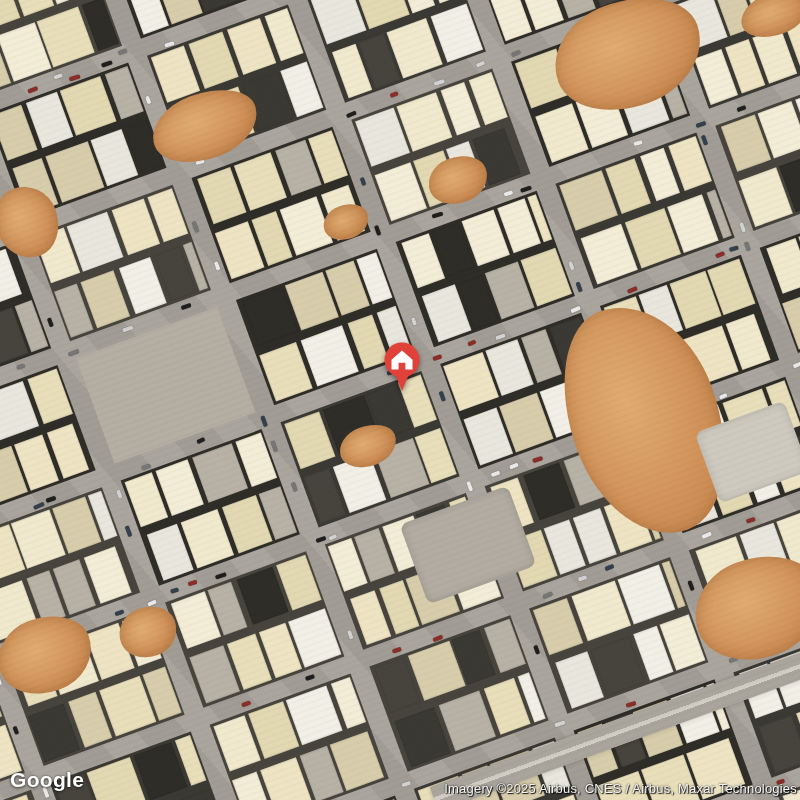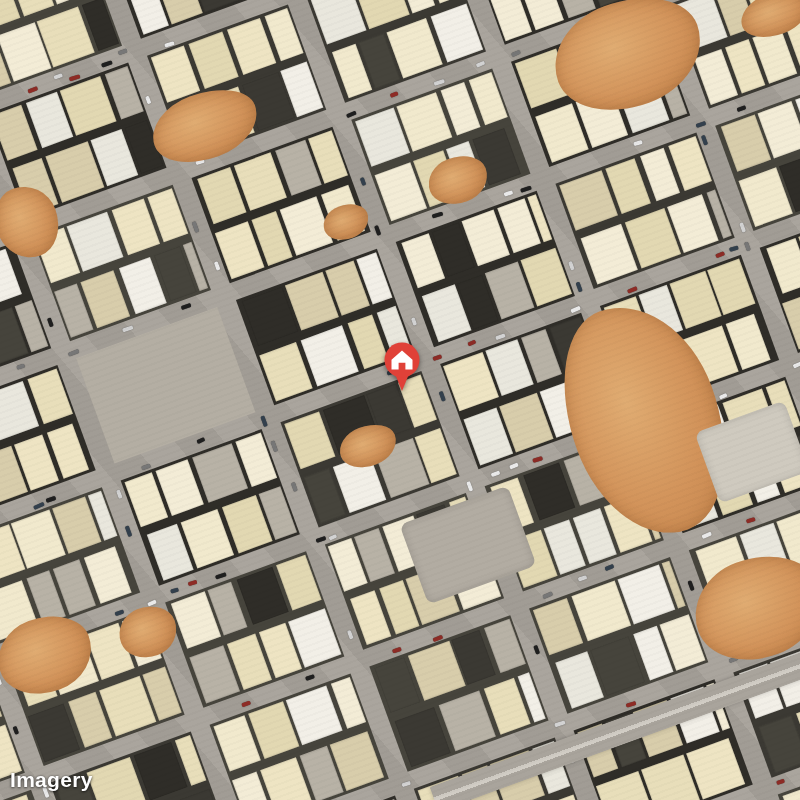--- a/index.html
+++ b/index.html
@@ -498,14 +498,15 @@
   <div id="grain"></div>
 
   <div id="marker" style="left: 381px; top: 341px;">
     <svg width="42" height="52" viewBox="0 0 42 52" xmlns="http://www.w3.org/2000/svg">
       <path id="pin-tail" d="M14 33 L28 33 L21 50 Z" fill="#e04138"></path>
       <circle id="pin-circle" cx="21" cy="19" r="17.5" fill="#e04138"></circle>
       <path id="pin-glyph" d="M21 9.5 L10.5 18.8 L10.5 28.5 L17.6 28.5 L17.6 21.8 L24.4 21.8 L24.4 28.5 L31.5 28.5 L31.5 18.8 Z" fill="#ffffff"></path>
     </svg>
   </div>
 
-  <div id="google-logo">Imagery</div>
+  <div id="google-logo">Google</div>
+  <div id="attribution">Imagery ©2025 Airbus, CNES / Airbus, Maxar Technologies</div>
 </div>
 
 </body></html>

